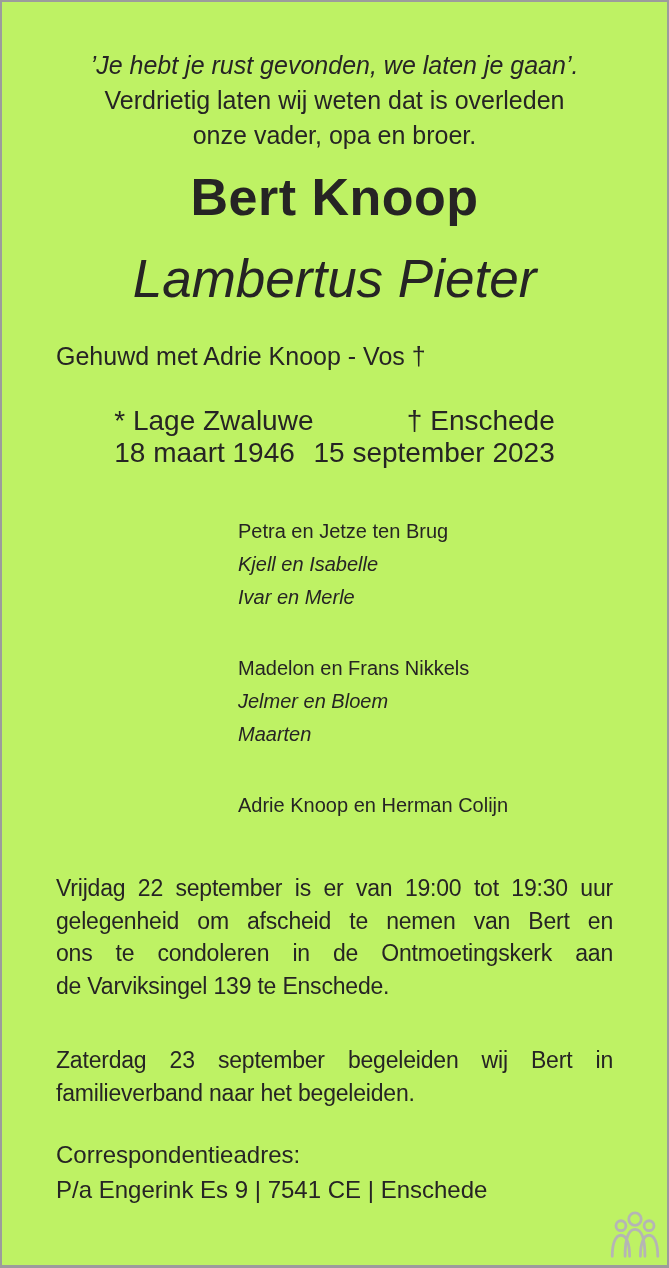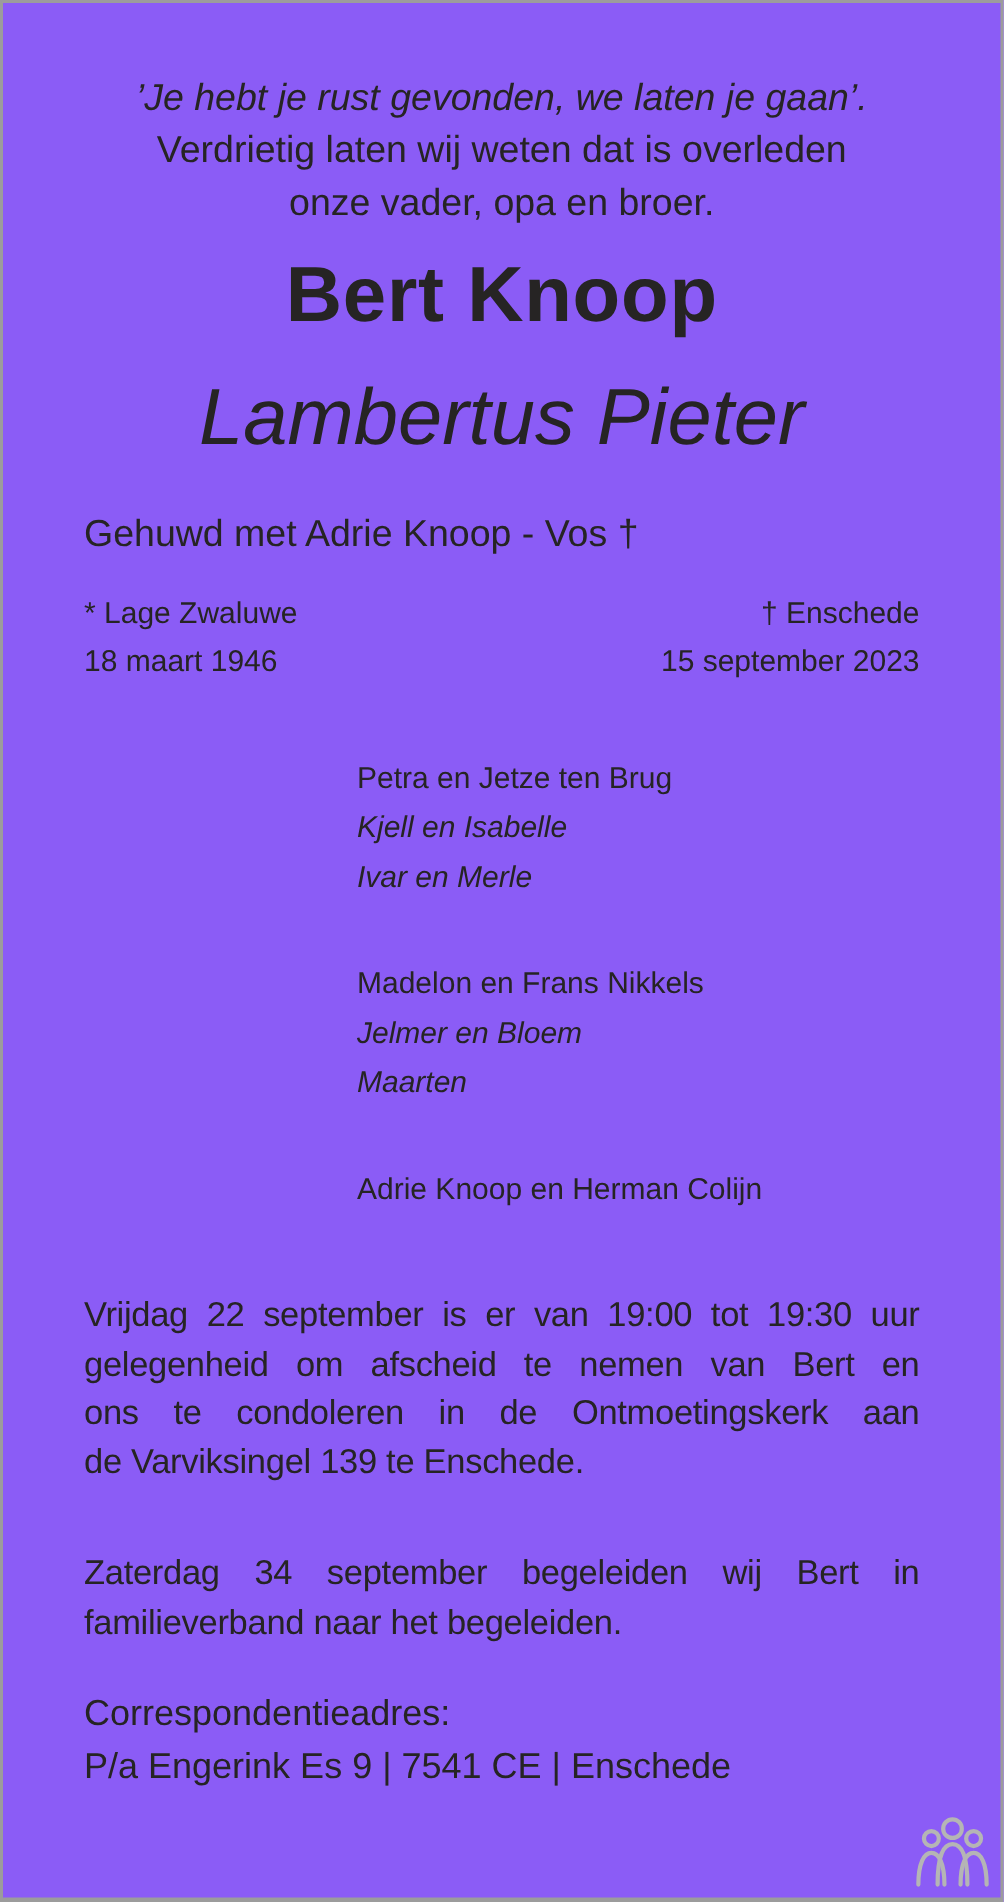--- a/index.html
+++ b/index.html
@@ -2,21 +2,21 @@
 <html><head>
 <meta charset="utf-8">
 <style>
   * { margin: 0; padding: 0; box-sizing: border-box; }
   html, body { width: 669px; height: 1268px; }
   body { background: #ffffff; }
 
   .card {
     width: 669px;
     height: 1268px;
-    background: #8b5cf6;
+    background: #bef264;
     border: 2px solid #9c9c9c;
     border-bottom-width: 3px;
     padding: 46px 54px 0 54px;
     position: relative;
     font-family: "Liberation Sans", sans-serif;
     color: #262424;
     overflow: hidden;
   }
 
   .intro { font-size: 25px; line-height: 35px; text-align: center; white-space: nowrap; }
@@ -36,24 +36,24 @@
     font-size: 53px;
     line-height: 46px;
     font-style: italic;
     text-align: center;
     font-weight: normal;
   }
 
   .marriage { margin-top: 38px; font-size: 25px; line-height: 33px; text-align: left; }
 
   .vitals {
-    margin-top: 20px;
+    margin-top: 32px;
     display: flex;
-    justify-content: space-between;
-    font-size: 20px;
+    justify-content: center;
+    font-size: 28px;
     line-height: 32px;
   }
   .vitals .right-col { text-align: right; }
 
   .family { margin-left: 182px; margin-top: 46px; font-size: 20px; line-height: 33px; }
   .family .group + .group { margin-top: 38px; }
 
   .events { font-size: 23px; line-height: 32.5px; letter-spacing: -0.2px; }
   .event-1 { margin-top: 50px; }
   .event-2 { margin-top: 42px; }
@@ -109,21 +109,21 @@
   </div>
 
   <div class="events">
     <div class="event-1">
       <div class="jline">Vrijdag 22 september is er van 19:00 tot 19:30 uur</div>
       <div class="jline">gelegenheid om afscheid te nemen van Bert en</div>
       <div class="jline">ons te condoleren in de Ontmoetingskerk aan</div>
       <div class="lastline">de Varviksingel 139 te Enschede.</div>
     </div>
     <div class="event-2">
-      <div class="jline">Zaterdag 34 september begeleiden wij Bert in</div>
+      <div class="jline">Zaterdag 23 september begeleiden wij Bert in</div>
       <div class="lastline">familieverband naar het begeleiden.</div>
     </div>
   </div>
 
   <div class="correspondence">
     <div>Correspondentieadres:</div>
     <div>P/a Engerink Es 9 | 7541 CE | Enschede</div>
   </div>
 
   <div class="logo">

